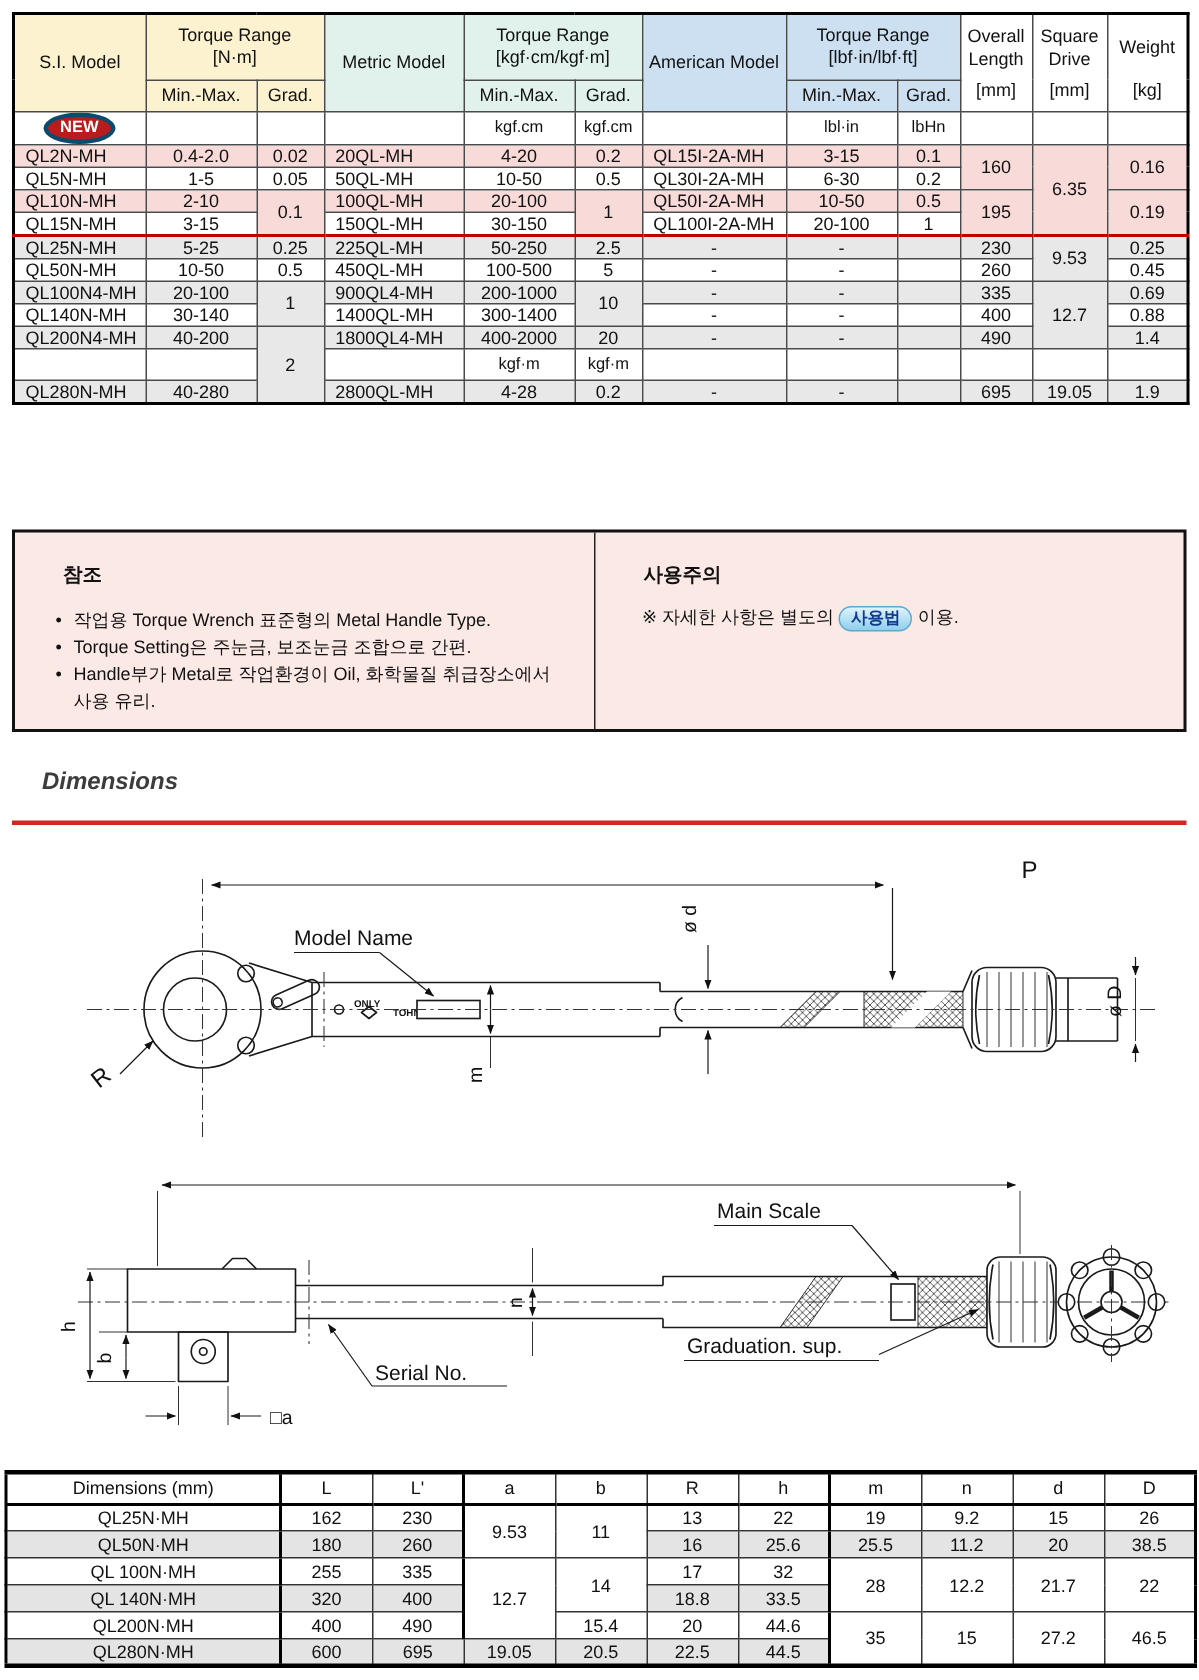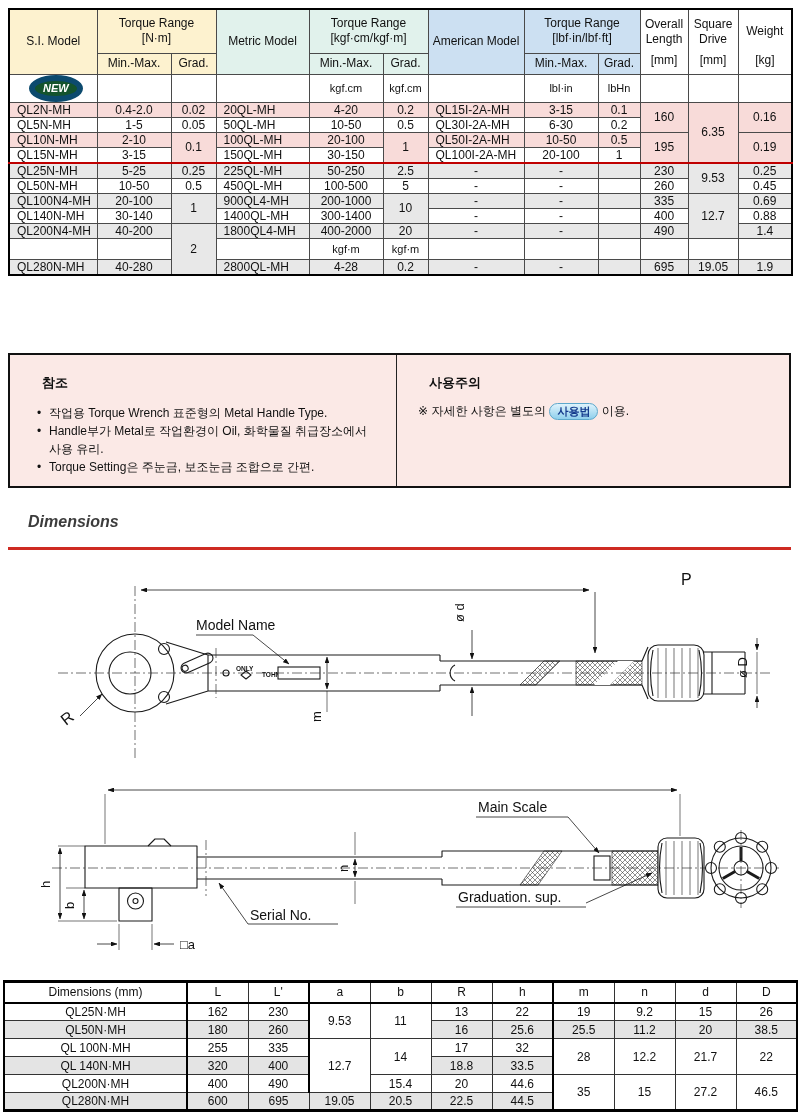--- a/index.html
+++ b/index.html
@@ -20,34 +20,34 @@
   .t1 tr.hr2{height:21px}
   .t1 tbody tr{height:15px}
   .t1 tr.ur{height:21px}
   .t1 tr.p{background:#f8dbd9}
   .t1 tr.g{background:#e8e8e8}
   .t1 tr.red>td{border-top:2px solid #c00000}
   .t1 td.l{text-align:left;padding-left:7px}
   .t1 td.u{font-size:11px}
   .t1 .tall .tt{height:42px;display:flex;align-items:center;justify-content:center;white-space:normal}
   .t1 .tall .tu{height:20px}
-  .newb{display:inline-block;margin-left:12px;background:#14532d;border:6px solid #0c4a6e;color:#fff;
-        border-radius:50%;padding:1px 8px 2px;font-size:11px;font-weight:bold;font-style:italic;line-height:12px}
+  .newb{display:inline-block;margin-left:12px;background:#b91c1c;border:3px solid #0c4a6e;color:#fff;
+        border-radius:50%;padding:1px 8px 2px;font-size:11px;font-weight:bold;line-height:12px}
 
   
   #notes{position:absolute;left:8px;top:353px;width:779px;height:131px;background:#fbe9e6;
          border:2px solid #111;display:flex}
   .ncol{box-sizing:border-box;padding:18px 10px 4px 12px;font-size:12px}
   .ncol.left{flex:0 0 387px;border-right:1px solid #222}
   .ncol.right{flex:1}
   .ntitle{font-weight:bold;font-size:13px;margin:1px 0 3px 20px}
   .nlist{margin:12px;padding:0;list-style:none;line-height:1.5}
   .nlist li{position:relative;padding-left:15px}
   .nlist li::before{content:"•";position:absolute;left:3px}
-  .nfoot{margin-top:11px;margin-left:9px;font-size:12px}
+  .nfoot{margin-top:11px;margin-left:19px;font-size:12px}
   .manb{display:inline-block;background:linear-gradient(#dff3fc,#8fcfec);border:1px solid #5da8cc;
         border-radius:10px;padding:0 7px 1px;font-size:11px;font-weight:bold;color:#143a8c;line-height:14px}
 
   
   #dimtitle{position:absolute;left:28px;top:513px;font-size:16px;font-weight:bold;font-style:italic;color:#3c3c3c}
   #redline{position:absolute;left:8px;top:547px;width:783px;height:3px;background:#ce2a22}
 
   
   #drawsvg{position:absolute;left:0;top:555px}
   .ol{fill:none;stroke:#1a1a1a;stroke-width:1.1;stroke-linejoin:round}
@@ -287,22 +287,22 @@
       </tr>
     </tbody>
   </table>
   </div>
 
   <div id="notes">
     <div class="ncol left">
       <div class="ntitle">참조</div>
       <ul class="nlist">
         <li>작업용 Torque Wrench 표준형의 Metal Handle Type.</li>
+        <li>Torque Setting은 주눈금, 보조눈금 조합으로 간편.</li>
         <li>Handle부가 Metal로 작업환경이 Oil, 화학물질 취급장소에서 사용 유리.</li>
-        <li>Torque Setting은 주눈금, 보조눈금 조합으로 간편.</li>
       </ul>
     </div>
     <div class="ncol right">
       <div class="ntitle">사용주의</div>
       <div class="nfoot">
         <span>※ 자세한 사항은 별도의</span>
         <span class="manb">사용법</span>
         <span>이용.</span>
       </div>
     </div>

